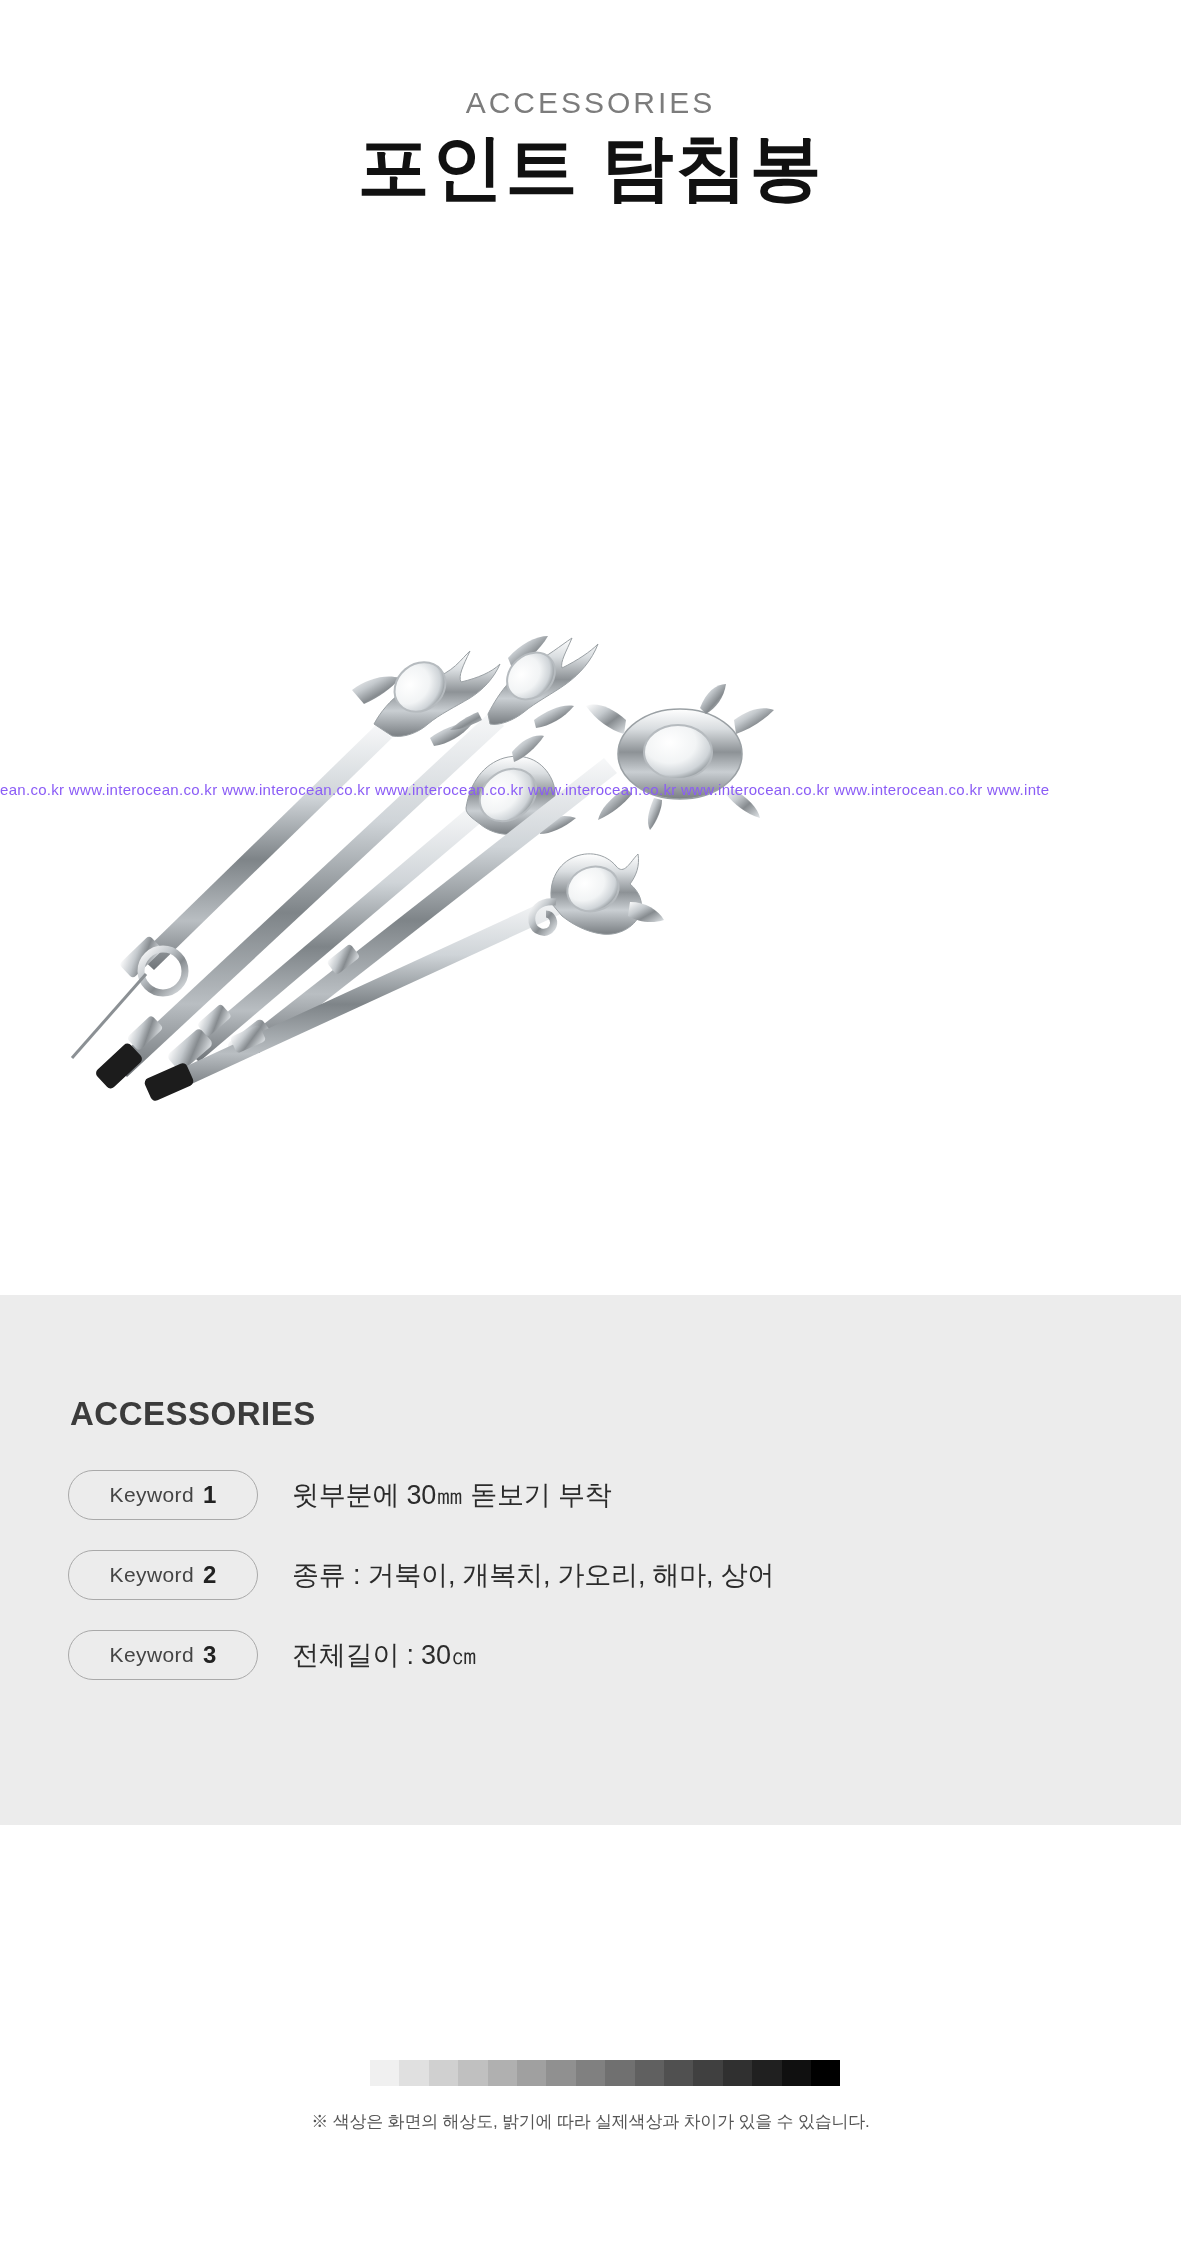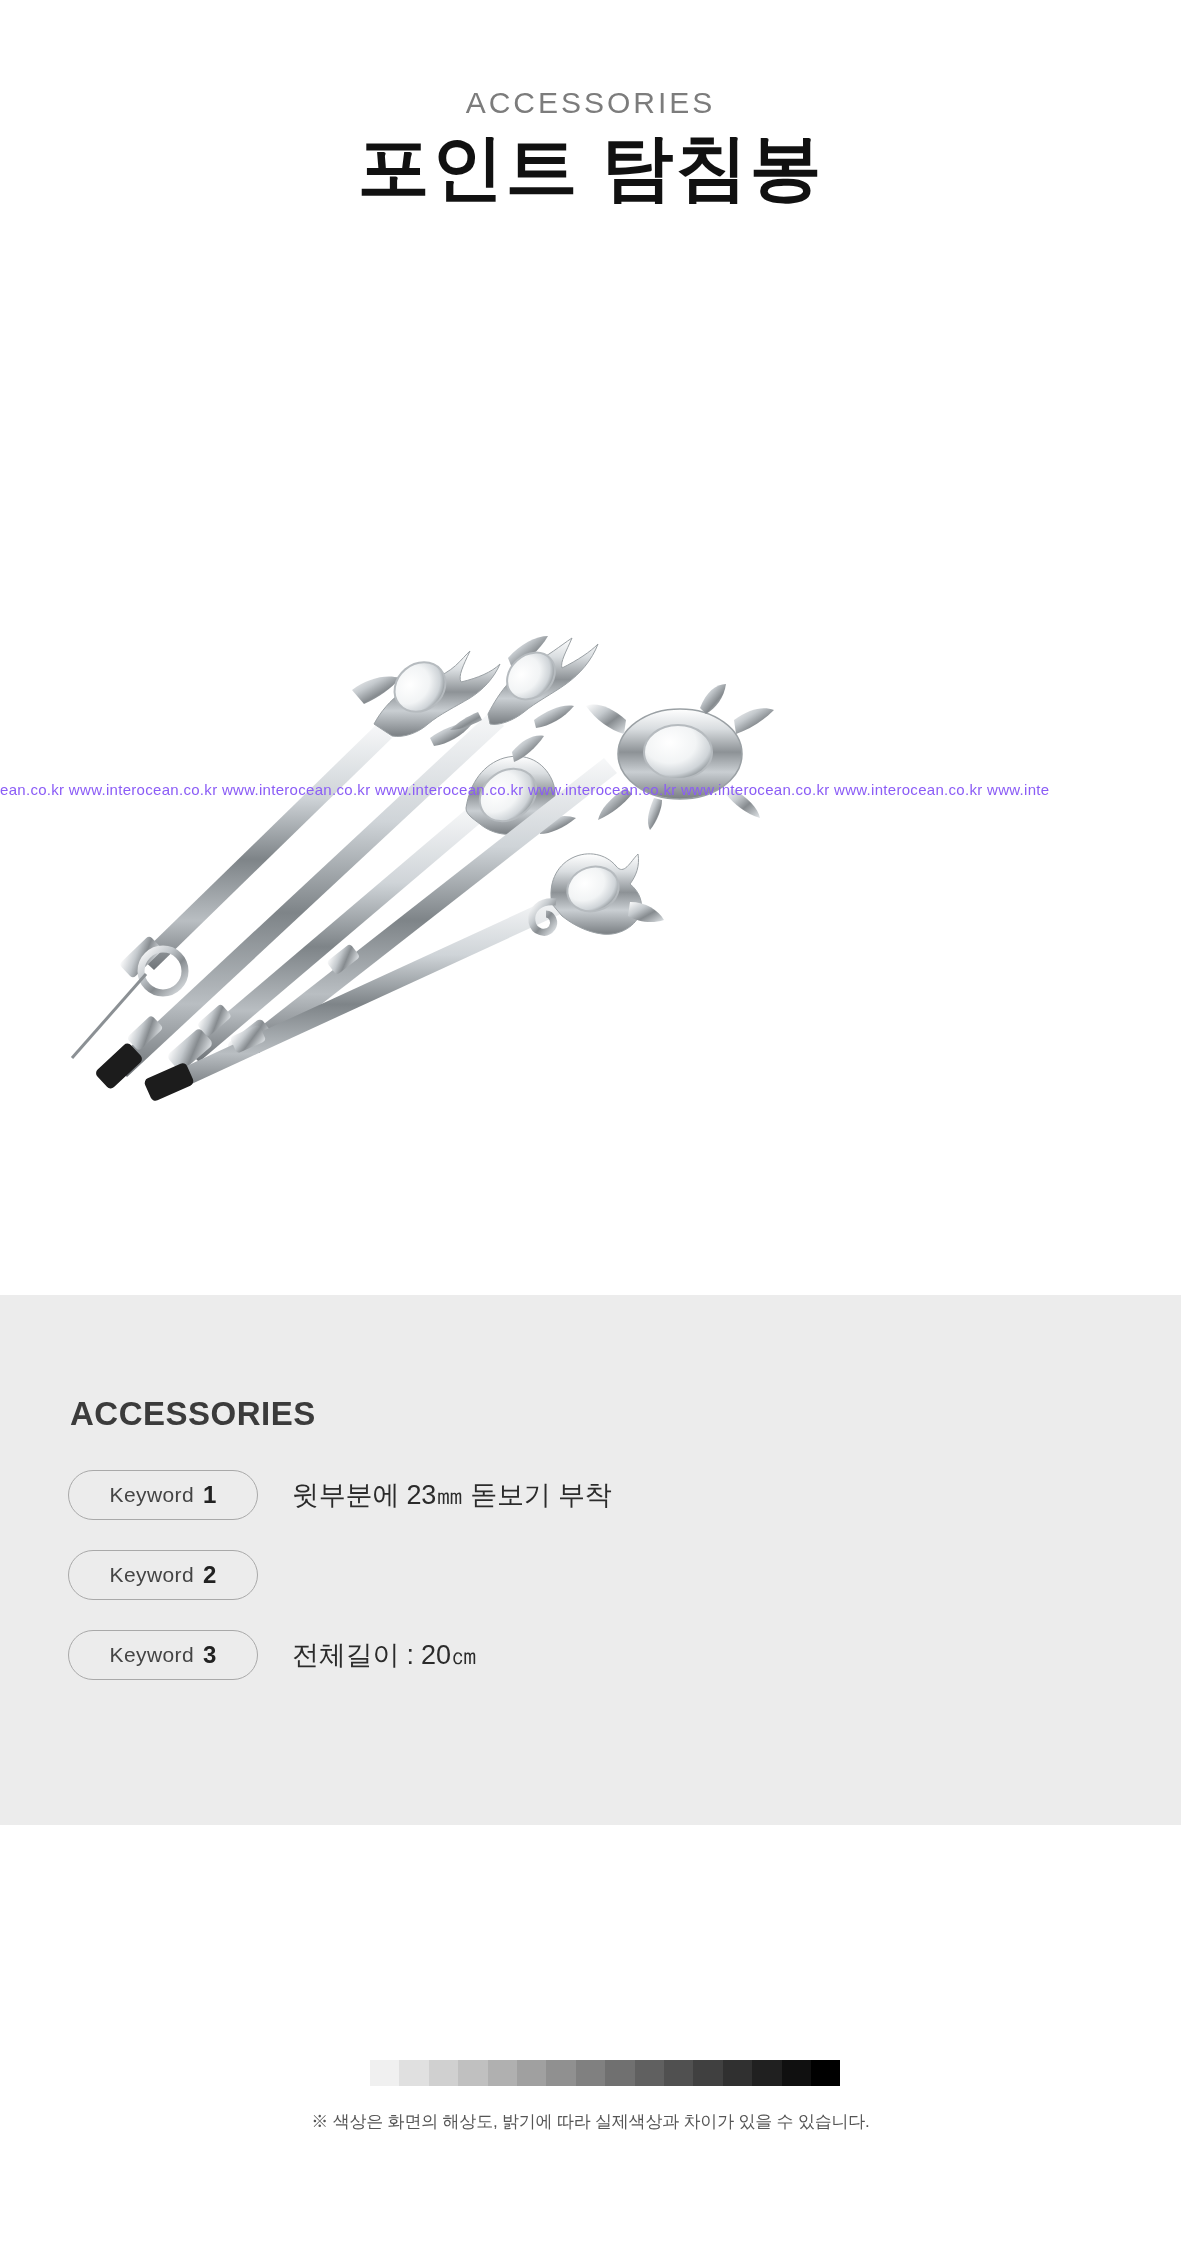--- a/index.html
+++ b/index.html
@@ -276,36 +276,37 @@
 
 <div class="info-panel">
   <div class="info-title">ACCESSORIES</div>
   <div class="keyword-list">
 
     <div class="keyword-row">
       <div class="keyword-pill">
         <span class="kw-label">Keyword</span>
         <span class="kw-num">1</span>
       </div>
-      <div class="keyword-text">윗부분에 23㎜ 돋보기 부착</div>
+      <div class="keyword-text">윗부분에 30㎜ 돋보기 부착</div>
     </div>
 
     <div class="keyword-row">
       <div class="keyword-pill">
         <span class="kw-label">Keyword</span>
         <span class="kw-num">2</span>
       </div>
+      <div class="keyword-text">종류 : 거북이, 개복치, 가오리, 해마, 상어</div>
     </div>
 
     <div class="keyword-row">
       <div class="keyword-pill">
         <span class="kw-label">Keyword</span>
         <span class="kw-num">3</span>
       </div>
-      <div class="keyword-text">전체길이 : 20㎝</div>
+      <div class="keyword-text">전체길이 : 30㎝</div>
     </div>
 
   </div>
 </div>
 
 <div class="footer">
   <div class="gradient-bar" id="gradient-bar">
       <span style="background: rgb(255, 255, 255);"></span>
       <span style="background: rgb(240, 240, 240);"></span>
       <span style="background: rgb(224, 224, 224);"></span>

